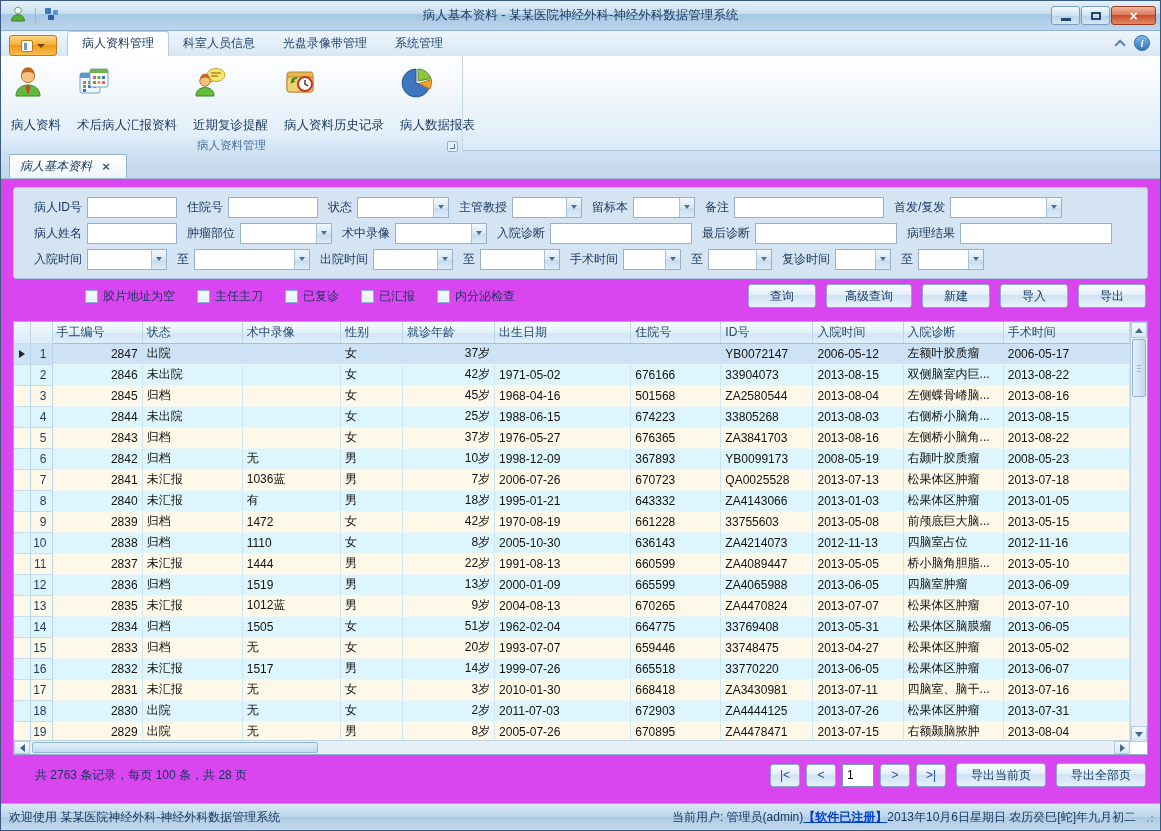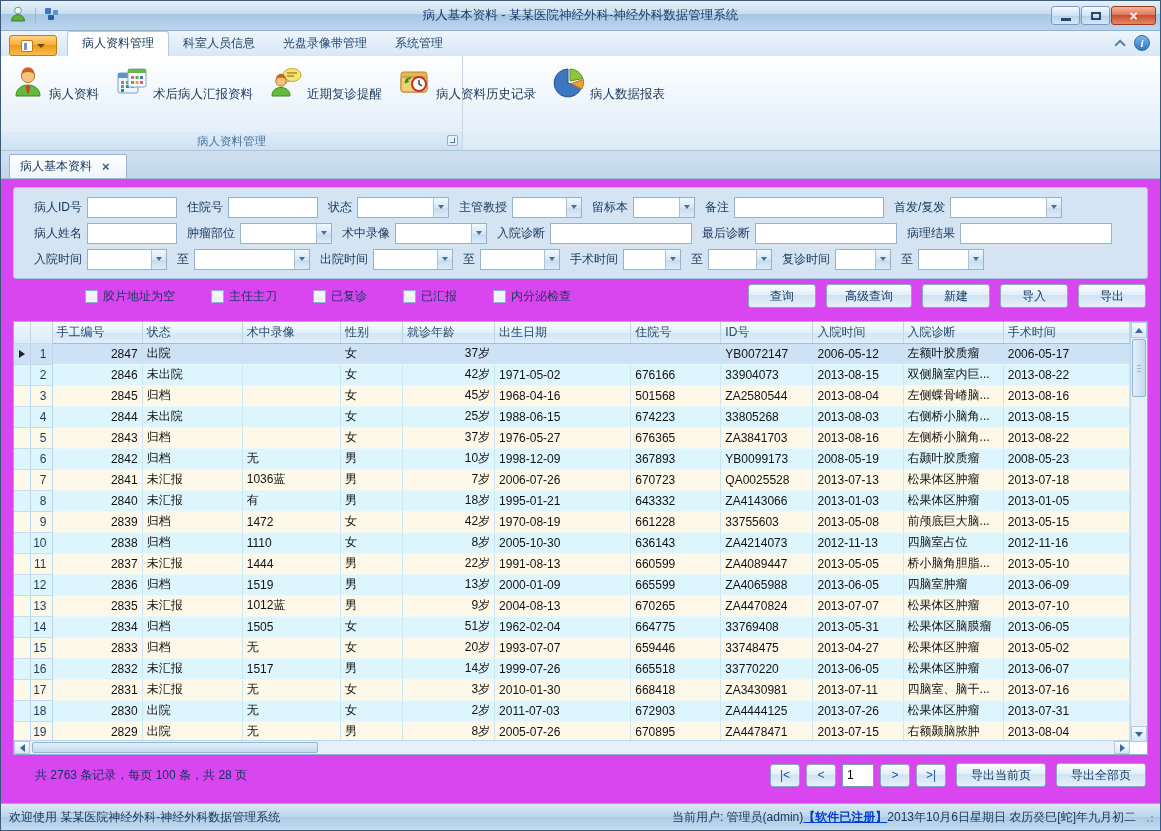--- a/index.html
+++ b/index.html
@@ -43,33 +43,33 @@
     transform:rotate(-45deg) translateY(3px); }
   .info-ic { width:16px; height:16px; border-radius:50%; border:1px solid #2d6aa8;
     background:linear-gradient(#7db8e8,#2f78c0); color:#fff; font-weight:bold; font-style:italic;
     font-size:11px; display:flex; align-items:center; justify-content:center; font-family:"Liberation Serif",serif; }
 
   
   .ribbon-body { height:95px; flex:0 0 95px; background:linear-gradient(#ffffff,#eaf3fb 60%,#dcebf8);
     border-bottom:1px solid #a9c4de; display:flex; }
   .rgroup { width:462px; display:flex; flex-direction:column; border-right:1px solid #c3d7ea; }
   .rbtns { flex:1; display:flex; align-items:flex-start; padding:4px 2px 0; }
-  .rbtn { display:flex; flex-direction:row; align-items:flex-end; gap:4px; padding:5px 7px 3px;
+  .rbtn { display:flex; flex-direction:column; align-items:flex-start; gap:14px; padding:5px 7px 3px;
     border:1px solid transparent; border-radius:3px; cursor:default; }
   .rbtn .lbl { color:#1c3c62; white-space:nowrap; font-size:12.5px; }
   .rgroup-bar { height:18px; display:flex; align-items:center; justify-content:center; position:relative;
     background:linear-gradient(#dcebf8,#cfe2f2); color:#48719e; font-size:11.5px; }
   .launcher { position:absolute; right:4px; top:3px; width:11px; height:11px; border:1px solid #90aecb;
     border-radius:2px; background:#e8f1fa; }
   .launcher:before { content:""; position:absolute; right:2px; bottom:2px; width:4px; height:4px;
     border-right:1px solid #48719e; border-bottom:1px solid #48719e; }
 
   
   .doc-tabs { height:28px; flex:0 0 28px; background:linear-gradient(#cfe0f0,#c2d7eb);
-    border-bottom:1px solid #9cb9d6; display:flex; align-items:flex-end; padding:0 0 0 8px; }
+    border-bottom:1px solid #9cb9d6; display:flex; align-items:flex-end; padding:0 0 0 8px;font-style:italic; }
   .doc-tab { height:24px; min-width:118px; background:linear-gradient(#ffffff,#eef5fc);
     border:1px solid #96b4d2; border-bottom:none; border-radius:2px 2px 0 0;
     display:flex; align-items:center; gap:10px; padding:0 10px; color:#14365c; }
   .doc-close { color:#355d88; font-weight:bold; font-size:13px; line-height:1; cursor:default; }
 
   
   .content { flex:1; background:#d946ef; padding:8px 12px 0; display:flex; flex-direction:column; }
 
   .filter-panel { height:92px; border:1px solid #aac4dc; border-radius:3px; background:#d5e4f2;
     padding:7px 8px 7px 20px; display:flex; flex-direction:column; justify-content:space-between; }
@@ -78,21 +78,21 @@
   .f-label.first { margin-left:0; }
   .f-text { height:21px; border:1px solid #96b2ca; background:#fff; font:inherit; padding:0 3px; }
   .combo { height:21px; border:1px solid #96b2ca; background:#fff; display:flex; }
   .combo .cfield { flex:1; }
   .combo .cbtn { width:15px; border-left:1px solid #aac2d8; display:flex; align-items:center; justify-content:center;
     background:linear-gradient(#f2f8fd,#d8e8f5 50%,#c6dbee 51%,#dcebf7); }
   .combo .cbtn i { width:0; height:0; border-left:3.5px solid transparent; border-right:3.5px solid transparent;
     border-top:4px solid #4a6e96; }
 
   .actions-row { height:34px; flex:0 0 34px; display:flex; align-items:center; padding:0 2px; }
-  .chk-group { display:flex; align-items:center; gap:36px; margin-left:70px; }
+  .chk-group { display:flex; align-items:center; gap:22px; margin-left:70px; }
   .chk { display:flex; align-items:center; gap:5px; color:#14365c; cursor:default; }
   .chk .box { width:13px; height:13px; border:1px solid #8fb0cc; background:linear-gradient(#fff,#dceaf6);
     box-shadow:inset 0 0 0 2px #eef5fb; }
   .btn-group { margin-left:auto; display:flex; gap:10px; }
   .btn { min-width:68px; height:24px; padding:0 14px; border:1px solid #88a8c6; border-radius:3px;
     background:linear-gradient(#fbfdff,#e2eef8 45%,#cfe2f2 46%,#e6f1fa); color:#123a66; font:inherit; cursor:default; }
   .btn.wide { min-width:86px; }
 
   
   .grid-area { height:434px; flex:0 0 434px; margin-top:8px; border:1px solid #8fb2d0; background:#fff;

